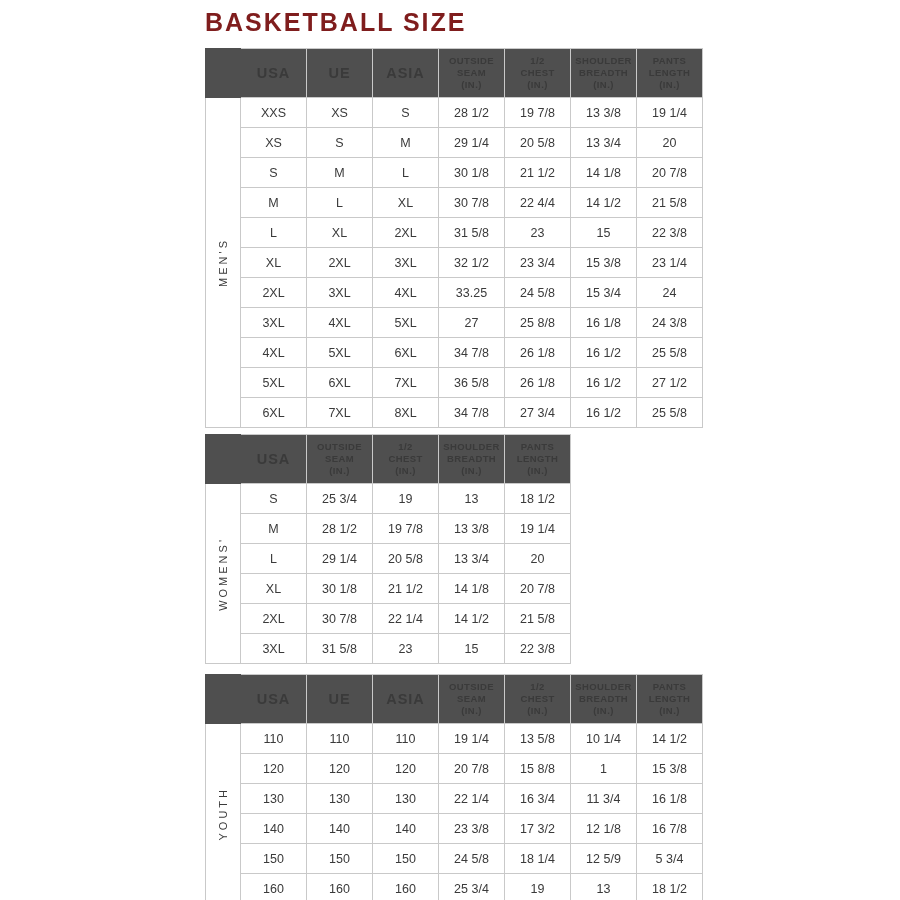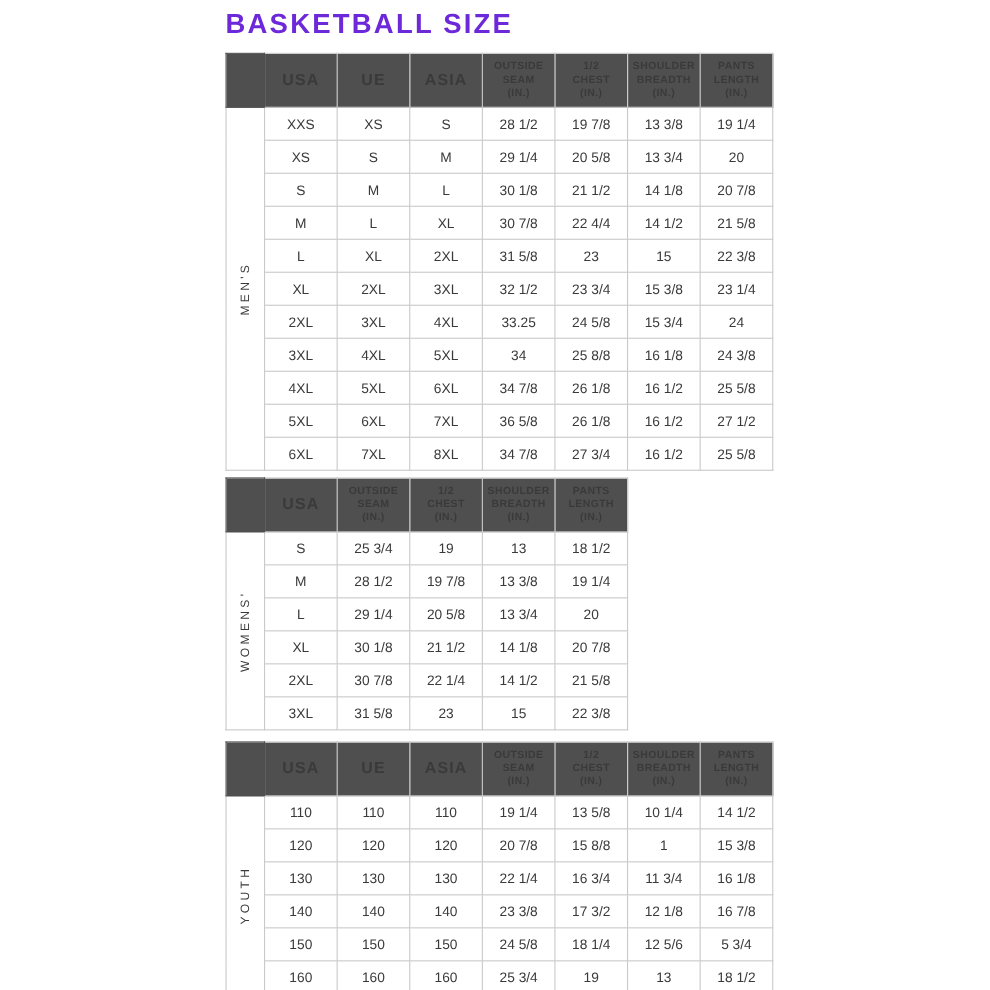--- a/index.html
+++ b/index.html
@@ -17,21 +17,21 @@
   }
 
   .page-title {
     position: absolute;
     left: 205px;
     top: 8px;
     font-family: "Liberation Sans", sans-serif;
     font-weight: bold;
     font-size: 25px;
     letter-spacing: 2px;
-    color: #6d28d9;
+    color: #7f1d1d;
   }
 
   .table-wrap {
     position: absolute;
     left: 205px;
   }
   .wrap-mens   { top: 48px; }
   .wrap-womens { top: 434px; }
   .wrap-youth  { top: 674px; }
 
@@ -204,21 +204,21 @@
           <td>4XL</td>
           <td>33.25</td>
           <td>24 5/8</td>
           <td>15 3/4</td>
           <td>24</td>
         </tr>
         <tr>
           <td>3XL</td>
           <td>4XL</td>
           <td>5XL</td>
-          <td>34</td>
+          <td>27</td>
           <td>25 8/8</td>
           <td>16 1/8</td>
           <td>24 3/8</td>
         </tr>
         <tr>
           <td>4XL</td>
           <td>5XL</td>
           <td>6XL</td>
           <td>34 7/8</td>
           <td>26 1/8</td>
@@ -380,21 +380,21 @@
           <td>17 3/2</td>
           <td>12 1/8</td>
           <td>16 7/8</td>
         </tr>
         <tr>
           <td>150</td>
           <td>150</td>
           <td>150</td>
           <td>24 5/8</td>
           <td>18 1/4</td>
-          <td>12 5/6</td>
+          <td>12 5/9</td>
           <td>5 3/4</td>
         </tr>
         <tr>
           <td>160</td>
           <td>160</td>
           <td>160</td>
           <td>25 3/4</td>
           <td>19</td>
           <td>13</td>
           <td>18 1/2</td>

